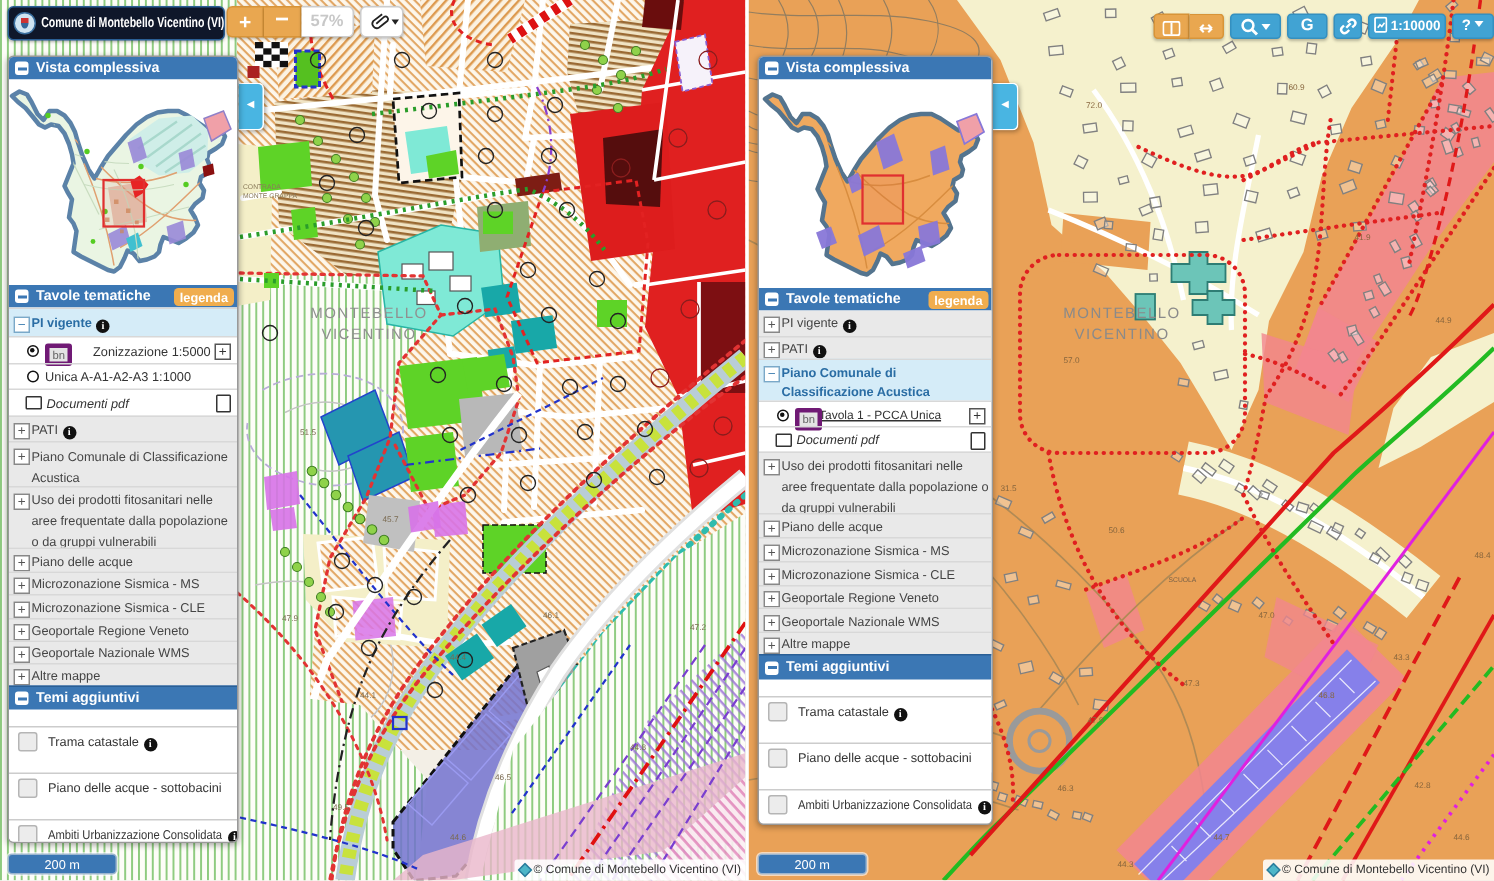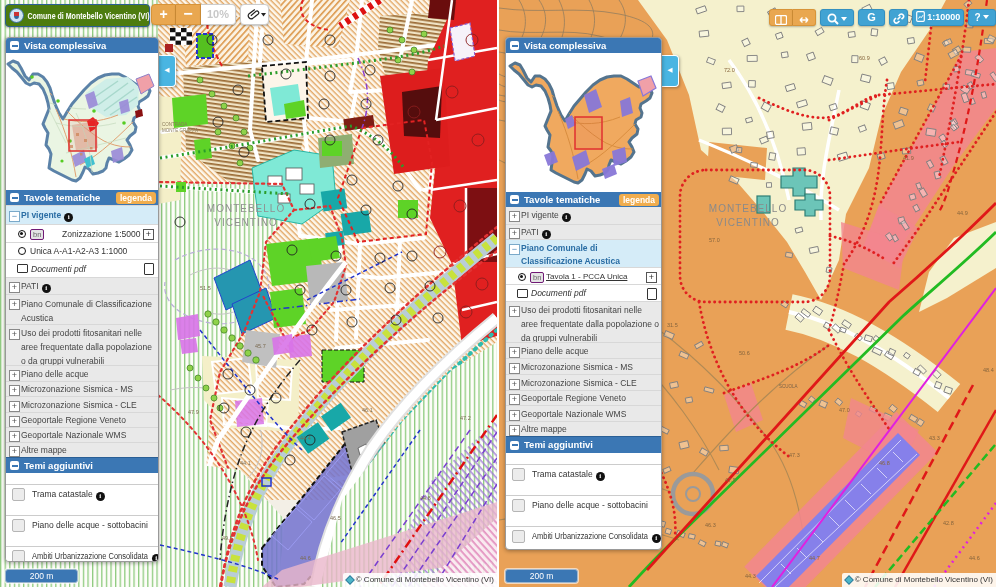--- a/index.html
+++ b/index.html
@@ -1,20 +1,20 @@
 <!DOCTYPE html>
 <html><head><meta charset="utf-8">
 <style>
 html,body{margin:0;padding:0;width:996px;height:587px;overflow:hidden;font-family:"Liberation Sans",sans-serif;}
 #stage{position:relative;width:996px;height:587px;background:#f1ede6;overflow:hidden;}
 .abs{position:absolute;}
 svg{display:block;}
 .rbtn svg{display:inline-block;vertical-align:middle;margin-top:-2px;}
 
-#muni{left:5px;top:4px;width:143px;height:21px;background:#4d7c0f;border:1px solid #2a5f95;border-radius:4px;color:#fff;font-size:10.5px;font-weight:bold;line-height:21px;text-align:center;box-shadow:0 1px 2px rgba(0,0,0,.3);}
+#muni{left:5px;top:4px;width:143px;height:21px;background:#0f172a;border:1px solid #2a5f95;border-radius:4px;color:#fff;font-size:10.5px;font-weight:bold;line-height:21px;text-align:center;box-shadow:0 1px 2px rgba(0,0,0,.3);}
 #muni .stemma{position:absolute;left:3px;top:3px;width:15px;height:15px;border-radius:50%;background:#cfe4f2;border:1.5px solid #3a6f9f;box-sizing:border-box;}
 #muni .stemma:after{content:"";position:absolute;left:3.5px;top:2.5px;width:5px;height:7px;background:linear-gradient(#cc3333 50%,#336699 50%);border-radius:0 0 50% 50%;}
 .tbtn{height:21px;box-sizing:border-box;color:#fff;font-weight:bold;text-align:center;box-shadow:0 1px 2px rgba(0,0,0,.25);}
 #zplus{left:151px;top:4px;width:25px;background:#e9a750;border-radius:4px 0 0 4px;border:1px solid #d89438;font-size:14px;line-height:19px;}
 #zminus{left:176px;top:4px;width:25px;background:#e9a750;border:1px solid #d89438;border-left:none;font-size:16px;line-height:18px;}
 #zpct{left:201px;top:4px;width:35px;background:#fff;border:1px solid #ccc;border-left:none;border-radius:0 4px 4px 0;color:#c8c8c8;font-size:11px;line-height:19px;}
 #clip{left:240px;top:4px;width:29px;background:#fff;border:1px solid #ccc;border-radius:4px;color:#222;font-size:12px;line-height:19px;}
 
 .rbtn{top:9px;height:17px;box-sizing:border-box;color:#fff;font-weight:bold;font-size:10px;line-height:15px;text-align:center;box-shadow:0 1px 2px rgba(0,0,0,.25);}
 .blue{background:#41a3d3;border:1px solid #3490c0;border-radius:3px;}
@@ -26,21 +26,21 @@
 .hdr .mb:after{content:"";position:absolute;left:1.5px;top:3.5px;width:6px;height:2px;background:#3b77b4;}
 .legenda{position:absolute;right:2px;top:1.5px;background:#f0ad4e;border-radius:3px;color:#fff;font-size:8.5px;font-weight:bold;line-height:12px;padding:0 4px;}
 .row{position:relative;border-top:1px solid #d8d8d8;font-size:8.5px;color:#333;box-sizing:border-box;}
 .rgray{background:#e9e9e9;color:#444;padding-left:15px;}
 .rgray .pm{position:absolute;left:3px;width:9px;height:9px;border:1px solid #888;background:#fff;font-size:9px;line-height:8px;text-align:center;color:#555;font-weight:normal;}
 .rsel{background:#d5ecf8;color:#2a6da4;font-weight:bold;padding-left:15px;}
 .rsel .pm{position:absolute;left:3px;width:9px;height:9px;border:1px solid #7aa9c9;background:#fff;font-size:9px;line-height:8px;text-align:center;color:#4a86b5;font-weight:normal;}
 .info{display:inline-block;width:9px;height:9px;background:#111;border-radius:50%;color:#fff;font-size:7px;line-height:9px;text-align:center;font-weight:bold;font-family:"Liberation Serif",serif;vertical-align:-1px;margin-left:3px;}
 .radio{position:absolute;left:12px;width:8px;height:8px;border:1.5px solid #111;border-radius:50%;box-sizing:border-box;background:#fff;}
 .radio.on:after{content:"";position:absolute;left:1px;top:1px;width:3px;height:3px;border-radius:50%;background:#111;}
-.bn{position:absolute;left:24px;background:#e4e4e4;border:1px solid #701a75;border-radius:2px;color:#666;font-size:7.5px;line-height:9px;padding:0 2px;}
+.bn{position:absolute;left:24px;background:#e4e4e4;border:3px solid #701a75;border-radius:2px;color:#666;font-size:7.5px;line-height:9px;padding:0 2px;}
 .plusr{position:absolute;right:4px;width:9px;height:9px;border:1px solid #555;background:#fff;font-size:9px;line-height:8px;text-align:center;color:#333;}
 .cbrow{position:relative;border-top:1px solid #ccc;background:#fff;font-size:8.5px;color:#333;white-space:nowrap;overflow:hidden;margin-top:11px;}
 .cbox{position:absolute;left:6px;width:13px;height:13px;background:#ececec;border:1px solid #b5b5b5;border-radius:2px;box-sizing:border-box;}
 .scalebar{position:absolute;width:71px;height:12px;background:#3b77b4;border:1px solid #9db6cf;border-radius:3px;box-shadow:0 0 0 1px rgba(255,255,255,.6);color:#fff;font-size:8.5px;line-height:12px;text-align:center;}
 .attrib{position:absolute;height:14px;background:rgba(255,255,255,.88);font-size:8px;color:#333;line-height:14px;padding:0 3px 0 13px;border-radius:2px 0 0 0;white-space:nowrap;}
 .attrib svg{position:absolute;left:2px;top:2px;}
 .tab{position:absolute;width:16px;height:30px;background:#49b5e2;border:1px solid #fff;border-left:none;border-radius:0 4px 4px 0;color:#fff;font-size:6.5px;line-height:28px;text-align:center;box-shadow:1px 1px 3px rgba(0,0,0,.3);}
 </style></head>
 <body>
 <div id="stage">
@@ -658,21 +658,21 @@
 </svg>
     </div>
   <div class="abs" style="left:497px;top:0;width:2px;height:587px;background:#fff;"></div>
 
   <div class="tab" style="left:159px;top:55px;">◀</div>
   <div class="tab" style="left:662px;top:55px;">◀</div>
 
   <div class="abs" id="muni"><span class="stemma"></span><span style="display:inline-block;transform:scaleX(.74);transform-origin:50% 50%;font-size:9.5px;white-space:nowrap;">Comune di Montebello Vicentino (VI)</span></div>
   <div class="abs tbtn" id="zplus">+</div>
   <div class="abs tbtn" id="zminus">−</div>
-  <div class="abs tbtn" id="zpct">10%</div>
+  <div class="abs tbtn" id="zpct">57%</div>
   <div class="abs tbtn" id="clip">
       <svg width="27" height="19" style="position:absolute;left:1px;top:0;">
         <path d="M8 13 L14 6 a2.4 2.4 0 0 1 3.6 3 L11 16 a4 4 0 0 1 -6 -5 L12 4" fill="none" stroke="#222" stroke-width="1.6" transform="rotate(8 12 10) scale(.75) translate(4 2)"></path>
         <path d="M19 8 l5 0 l-2.5 3.5 z" fill="#222"></path>
       </svg>
     </div>
 
   <div class="abs rbtn oran" style="left:769px;width:24px;border-radius:3px 0 0 3px;"><svg width="12" height="10" style="margin-top:3px;">
         <rect x="0.5" y="0.5" width="11" height="9" rx="1.5" fill="none" stroke="#fff" stroke-width="1.3"></rect>
         <line x1="6" y1="1" x2="6" y2="9" stroke="#fff" stroke-width="1.3"></line>

